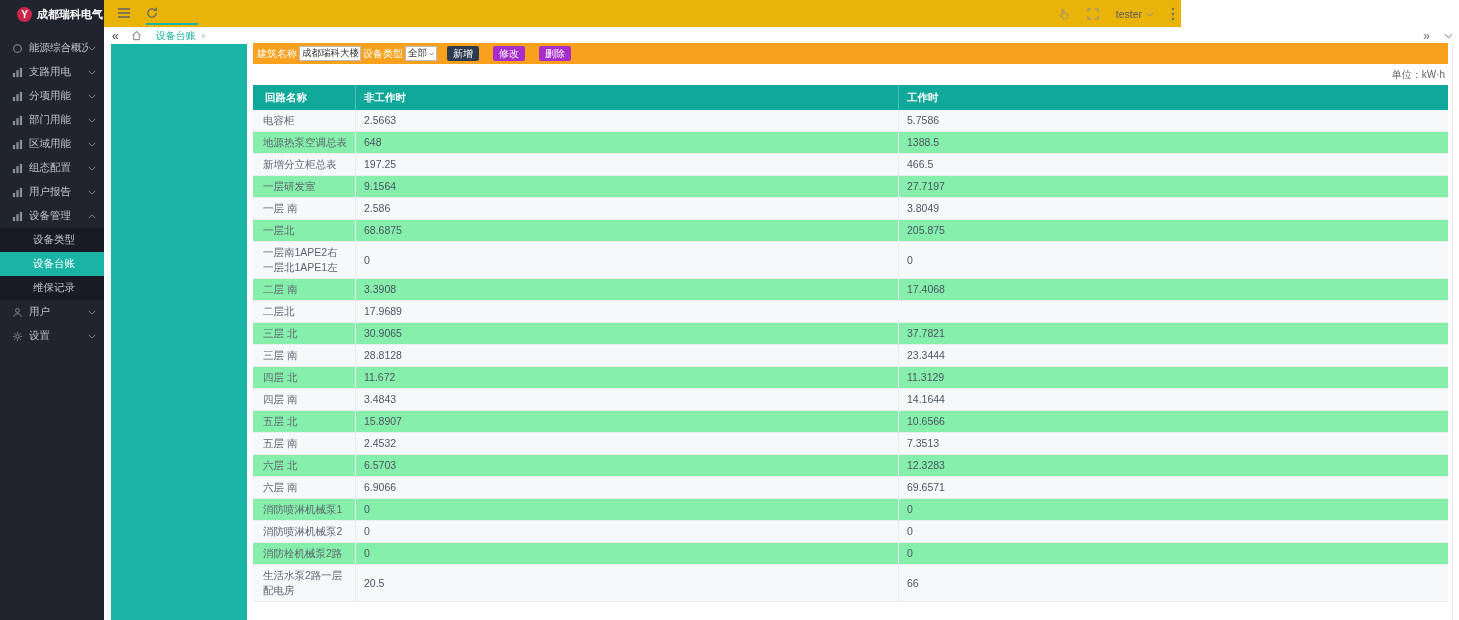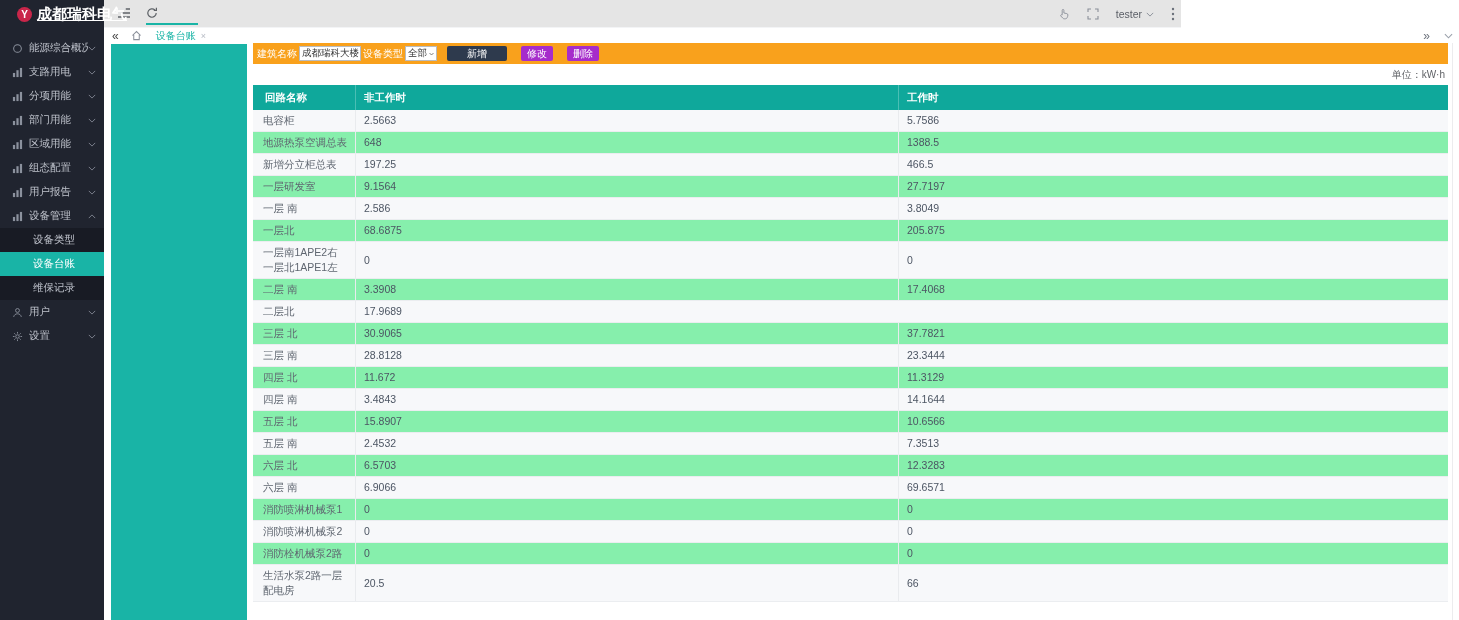--- a/index.html
+++ b/index.html
@@ -10,35 +10,35 @@
   *{margin:0;padding:0;box-sizing:border-box;}
   html,body{width:1459px;height:620px;overflow:hidden;}
   body{font-family:"Liberation Sans","DejaVu Sans",sans-serif;background:#fff;position:relative;}
   svg{display:block;}
 
   
   .sidebar{position:absolute;left:0;top:0;width:104px;height:620px;background:var(--sidebar_bg);z-index:3;}
   .logo{height:28px;display:flex;align-items:center;padding-left:17px;gap:5px;}
   .logo-badge{width:15px;height:15px;border-radius:50%;background:var(--logo_red);color:#fff;
     display:flex;align-items:center;justify-content:center;font-size:10px;font-weight:bold;flex:0 0 auto;}
-  .logo-title{color:#fff;font-size:15px;font-weight:bold;white-space:nowrap;text-decoration:underline;}
+  .logo-title{color:#fff;font-size:11px;font-weight:bold;white-space:nowrap;}
   .menu{margin-top:8px;}
   .menu-item{height:24px;display:flex;align-items:center;padding:0 8px 0 12px;color:var(--sidebar_text);
     font-size:10.5px;cursor:pointer;position:relative;}
   .mi-icon{width:11px;height:11px;margin-right:6px;color:#8b919d;flex:0 0 auto;}
   .mi-label{flex:1;white-space:nowrap;overflow:hidden;}
   .mi-chev{color:#7d838f;transition:none;}
   .menu-item.expanded .mi-chev{transform:rotate(180deg);}
   .submenu{background:var(--sidebar_sub_bg);}
   .sub-item{height:24px;display:flex;align-items:center;padding-left:33px;color:var(--sidebar_text);
     font-size:10.5px;cursor:pointer;}
   .sub-item.active{background:var(--teal);color:#fff;}
 
   
-  .navbar{position:absolute;left:104px;top:0;width:1077px;height:28px;background:#e5e5e5;z-index:2;
+  .navbar{position:absolute;left:104px;top:0;width:1077px;height:28px;background:#eab308;z-index:2;
     border-bottom:1px solid #f3f4f6;}
   .nav-icon{position:absolute;top:7px;color:#5f6368;cursor:pointer;}
   .nav-underline{position:absolute;left:42px;bottom:2px;width:52px;height:2px;background:var(--teal);}
   .nav-right{position:absolute;right:6px;top:0;height:28px;display:flex;align-items:center;gap:17px;}
   .user-dd{display:flex;align-items:center;gap:4px;color:#5a5e66;font-size:10.5px;cursor:pointer;}
 
   
   .tabbar{position:absolute;left:104px;top:28px;width:1355px;height:15px;background:#fff;z-index:2;
     display:flex;align-items:center;font-size:10px;}
   .tb-chevL{color:#444;font-size:12px;margin-left:8px;line-height:10px;cursor:pointer;}
@@ -55,21 +55,21 @@
   .content{position:absolute;left:253px;top:43px;width:1195px;height:577px;background:#fff;}
   .gutter-line{position:absolute;left:1452px;top:43px;width:1px;height:577px;background:#ececee;}
 
   .toolbar{height:21px;background:var(--orange);display:flex;align-items:center;padding-left:2px;}
   .tb-label{color:#fff;font-size:10px;white-space:nowrap;margin:0 2px;}
   .tb-select{background:#fff;border:1px solid #b8bcc2;height:15px;display:flex;align-items:center;
     font-size:9.5px;color:#333;padding:0 2px;gap:2px;cursor:pointer;white-space:nowrap;}
   .tb-select .sel-chev{color:#555;}
   .btn{border:none;color:#fff;font-size:10px;height:15px;padding:0 6px;border-radius:2px;cursor:pointer;
     font-family:inherit;white-space:nowrap;}
-  .btn-navy{background:var(--navy);margin-left:10px;padding:0 20px;}
+  .btn-navy{background:var(--navy);margin-left:10px;padding:0 6px;}
   .btn-purple{background:var(--purple);margin-left:14px;}
 
   .unit-row{height:21px;display:flex;align-items:center;justify-content:flex-end;
     font-size:10px;color:#606266;padding-right:3px;}
 
   .table{width:1195px;}
   .thead{display:grid;grid-template-columns:102px 543px 1fr;background:var(--teal_dark);height:25px;}
   .th{color:#fff;font-size:10.5px;font-weight:bold;display:flex;align-items:center;padding-left:12px;}
   .th + .th{border-left:1px solid rgba(255,255,255,0.25);padding-left:8px;}
   .tbody .trow{display:grid;grid-template-columns:102px 543px 1fr;border-bottom:1px solid #ebedf0;

